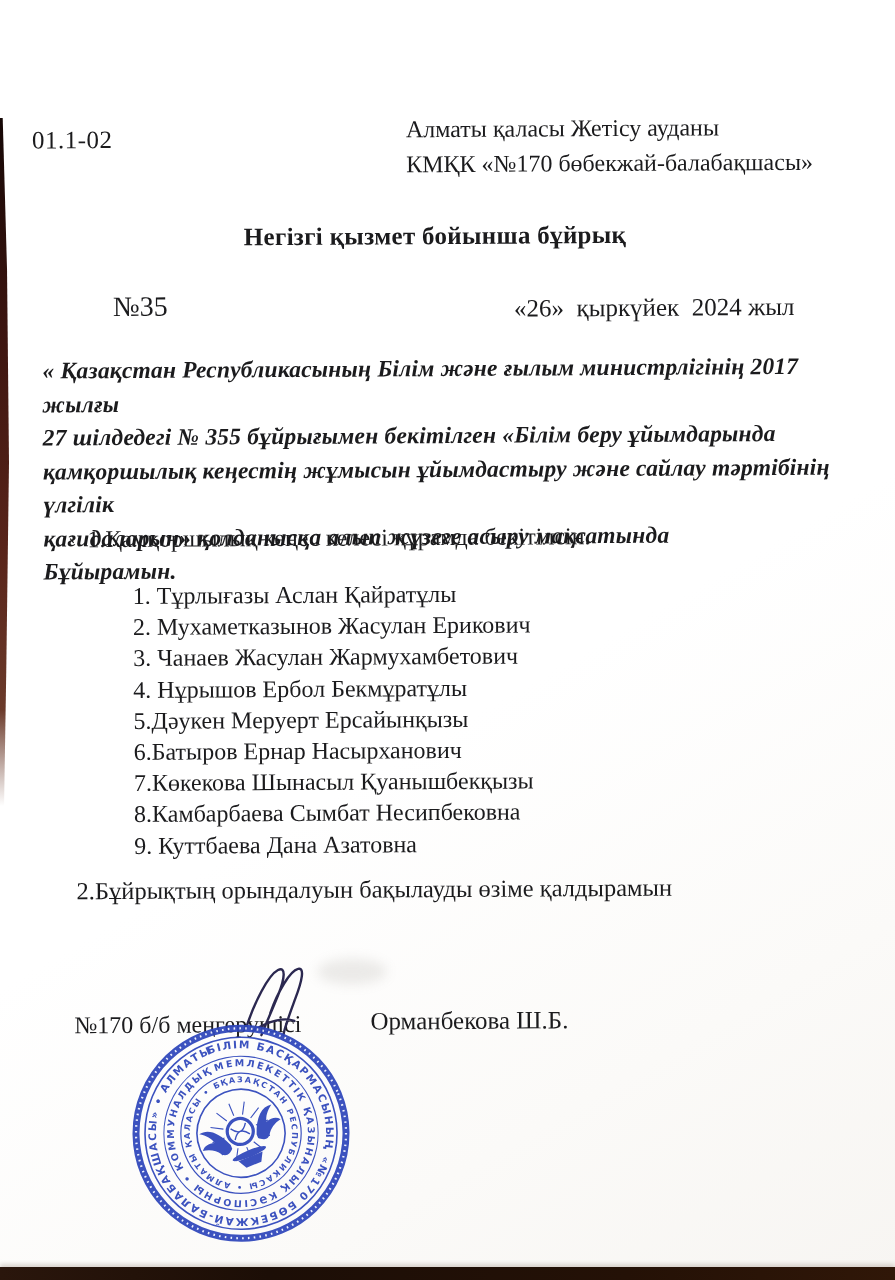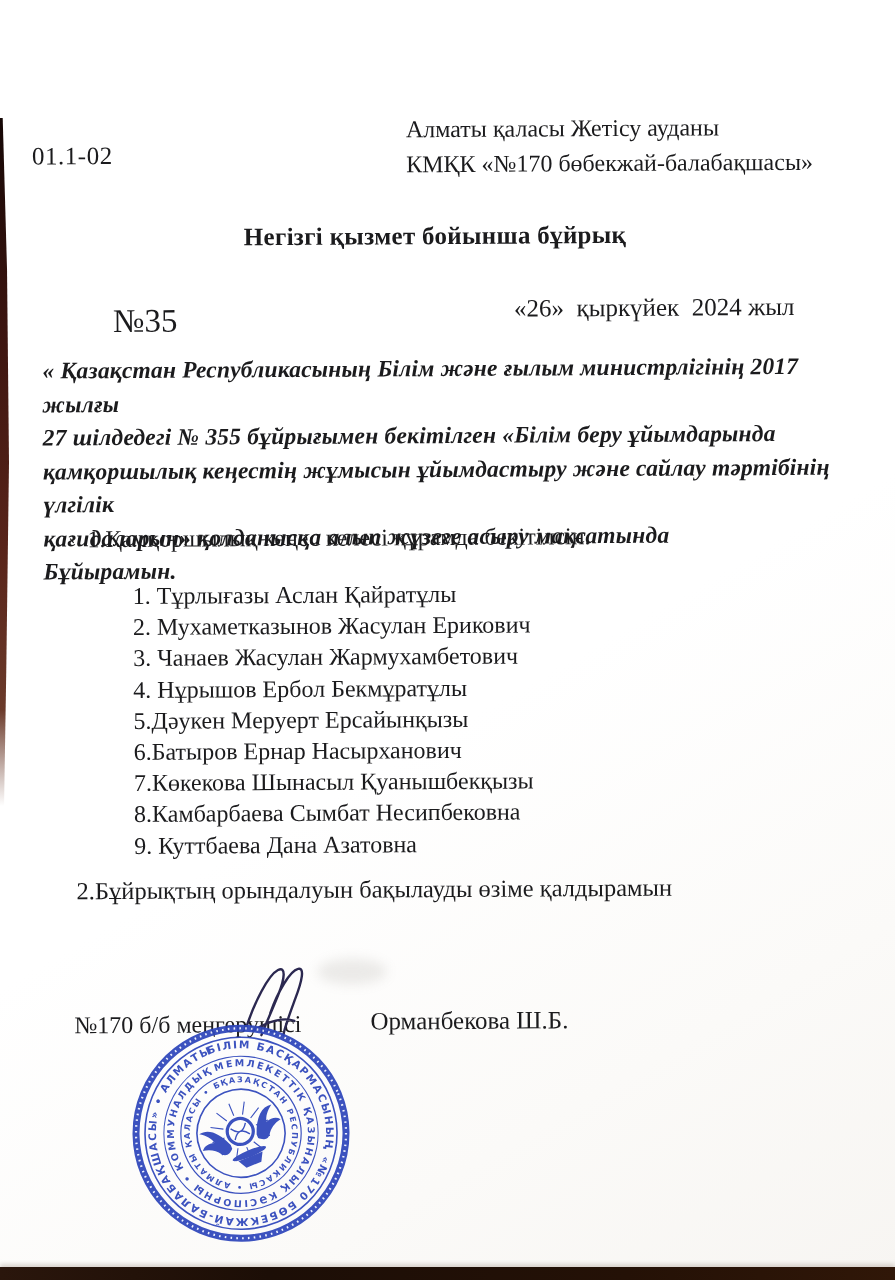--- a/index.html
+++ b/index.html
@@ -4,24 +4,24 @@
 <style>
   html,body{margin:0;padding:0;background:#ffffff;}
   .page{
     position:relative;width:895px;height:1280px;overflow:hidden;
     background:linear-gradient(150deg,#ffffff 55%,#fbfaf8 80%,#f7f5f2);
     font-family:"Liberation Serif","DejaVu Serif",serif;color:#1b1b1d;
   }
   .content{position:absolute;inset:0;transform:rotate(-0.35deg);}
   .abs{position:absolute;}
   .t{font-size:24px;line-height:1.32;}
-  .doc-code{left:35px;top:124px;font-size:25px;letter-spacing:.5px;margin-top:16px;}
+  .doc-code{left:35px;top:124px;font-size:25px;letter-spacing:.5px;}
   .org-block{left:409px;top:112px;font-size:24px;line-height:35px;}
   .doc-title{left:0;right:20px;top:222px;text-align:center;font-weight:bold;font-size:25px;letter-spacing:.3px;}
-  .order-no{left:115px;top:301px;font-size:33px;}
+  .order-no{left:115px;top:289px;font-size:28px;}
   .order-date{left:516px;top:295px;font-size:25px;white-space:pre;}
   .preamble{left:44px;top:352px;width:830px;font-style:italic;font-weight:bold;
     font-size:23.5px;line-height:33.5px;letter-spacing:.2px;}
   .clause1{left:88px;top:522px;font-size:24px;}
   .members{left:133px;top:579px;font-size:24px;line-height:31.2px;}
   .clause2{left:75px;top:875px;font-size:24.5px;}
   .sig-label{left:72px;top:1010px;font-size:24px;z-index:3;}
   .signer{left:368px;top:1007px;font-size:25px;}
   .signature-svg{left:226px;top:960px;z-index:4;}
   .stamp-svg{left:124px;top:1018px;z-index:5;opacity:.93;}

